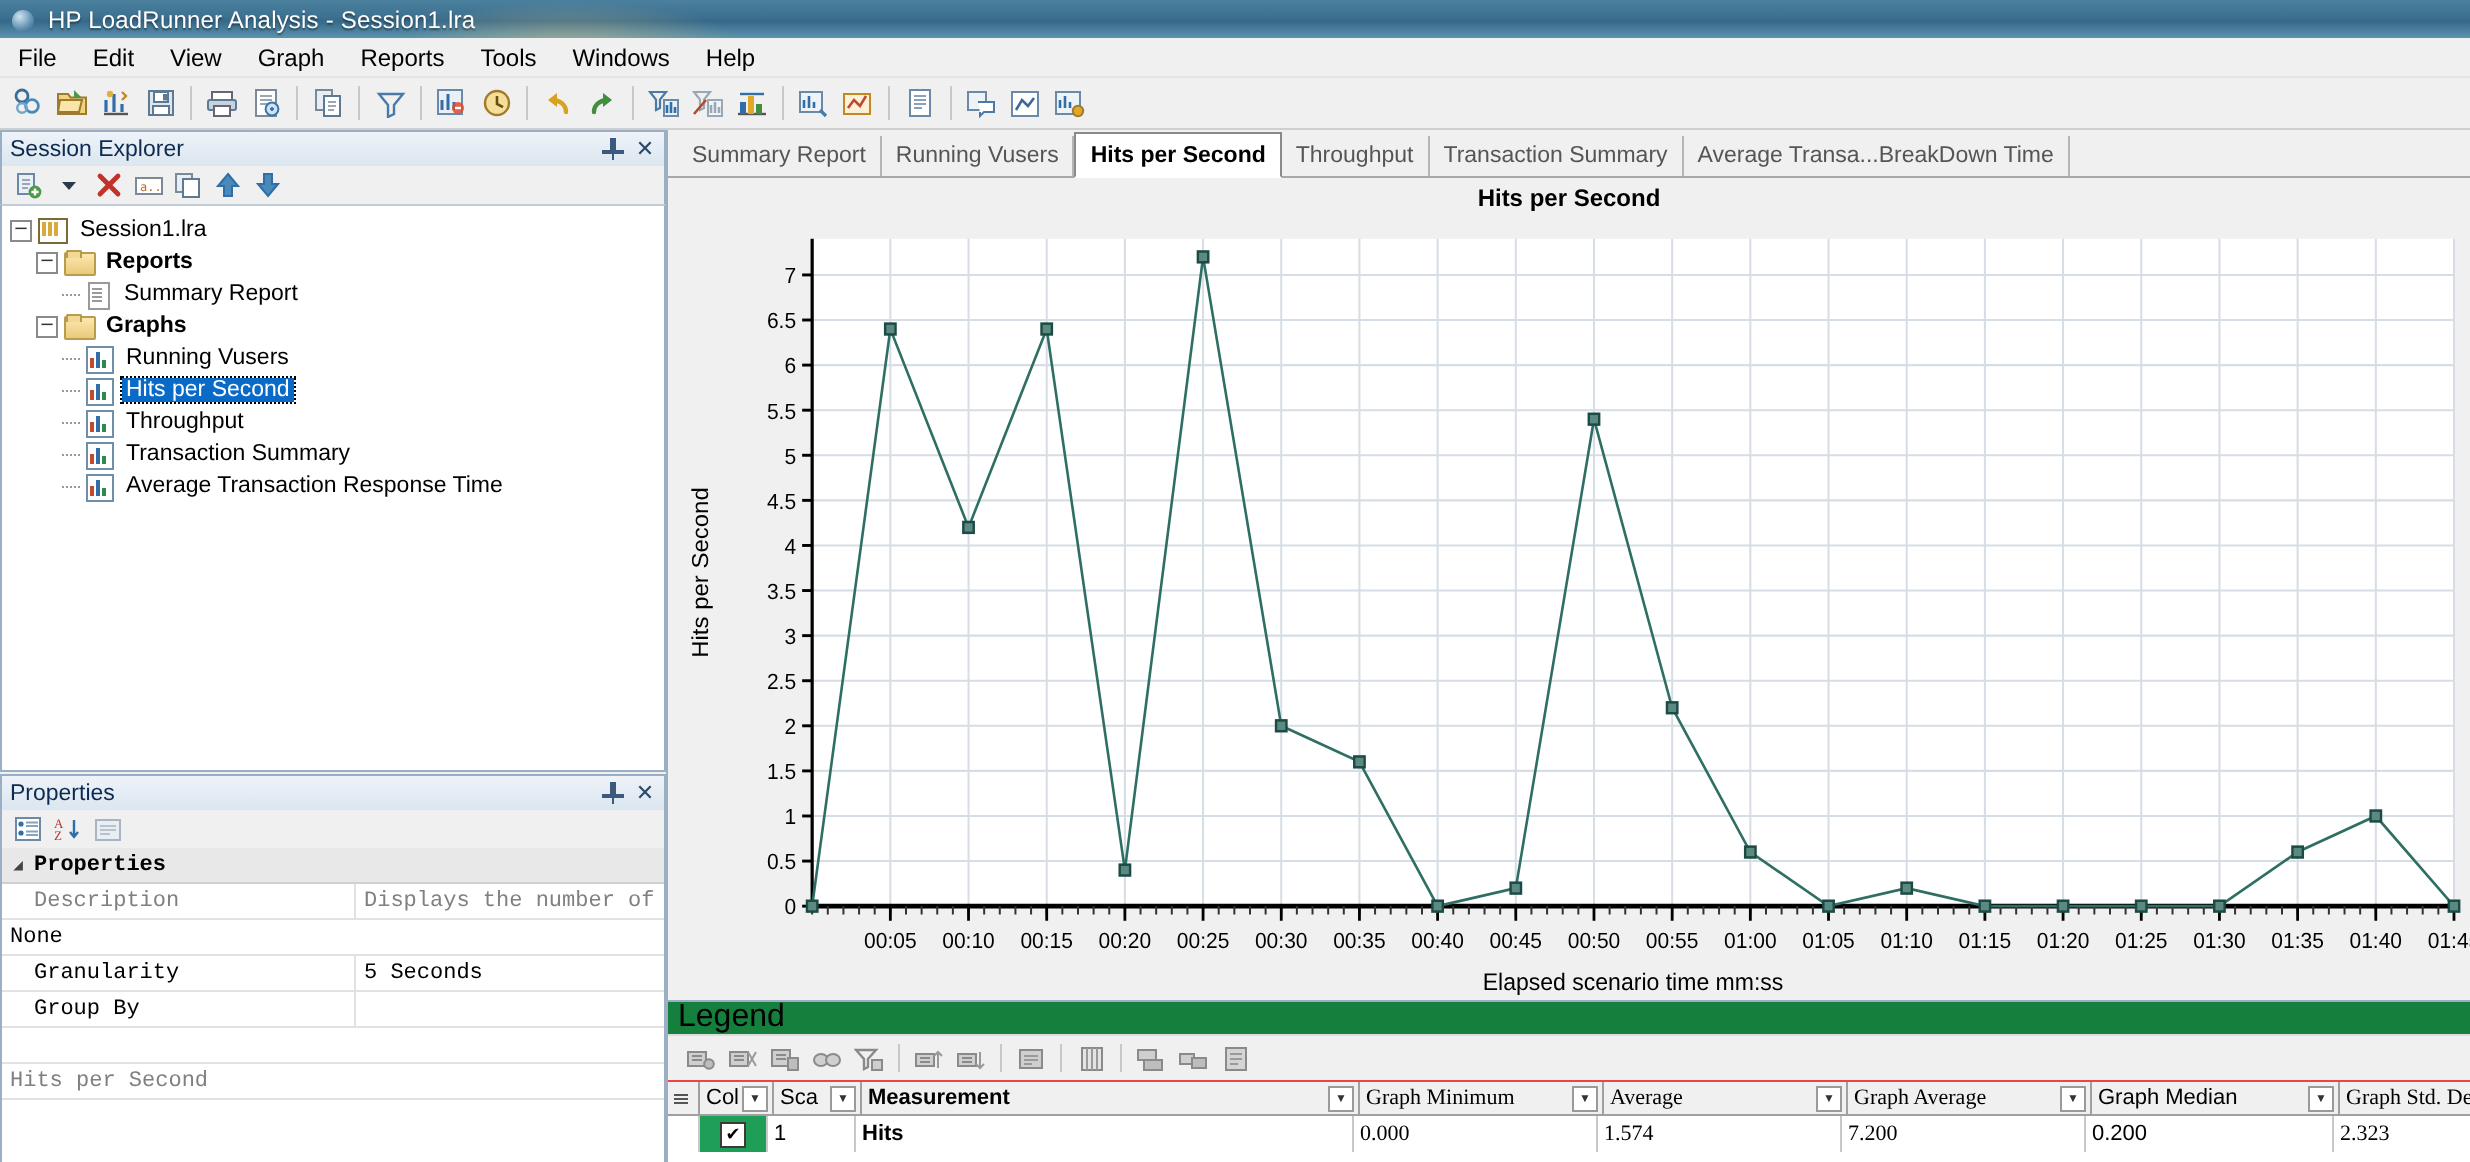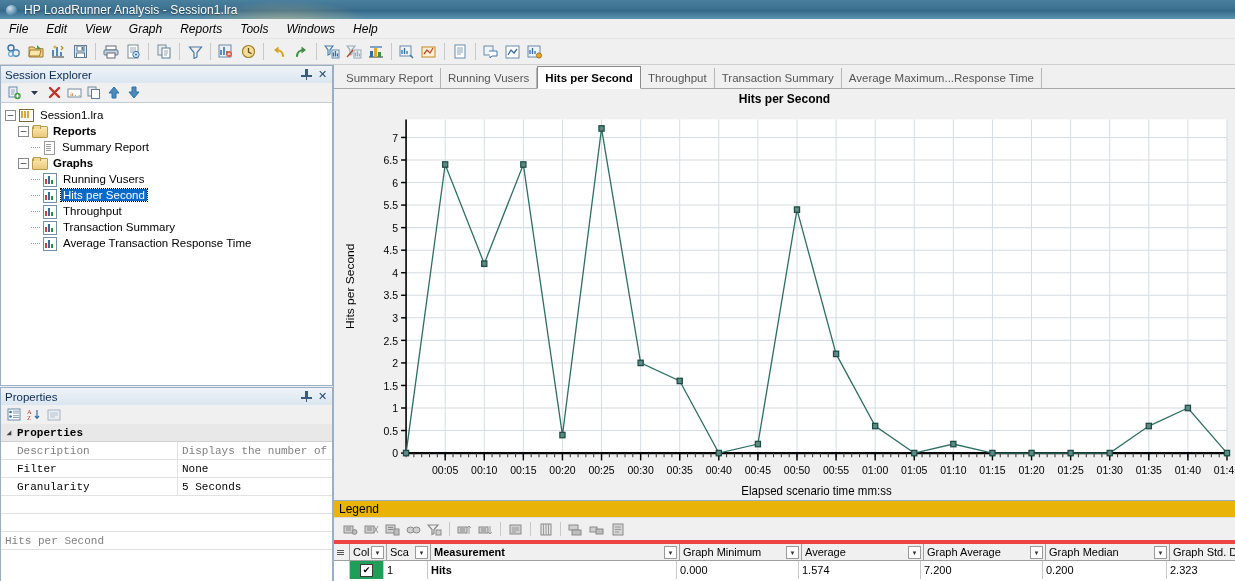--- a/index.html
+++ b/index.html
@@ -37,21 +37,21 @@
     background:radial-gradient(ellipse at 50% 120%,rgba(255,210,120,.38),rgba(255,210,120,0) 70%);
     pointer-events:none;
   }
   
   #menubar{
     height:19px;background:#f0f0f0;
     display:flex;align-items:center;
     border-bottom:1px solid #e4e4e4;
   }
   #menubar .mi{
-    padding:2px 9px;font-size:12px;color:#000;cursor:default;white-space:nowrap;font-style:italic;
+    padding:2px 9px;font-size:12px;color:#000;cursor:default;white-space:nowrap;
   }
   
   #toolbar{
     height:25px;background:#f0f0f0;
     display:flex;align-items:center;
     border-bottom:1px solid #cfcfcf;
     padding-left:3px;
   }
   .tbtn{
     width:22px;height:21px;display:flex;align-items:center;justify-content:center;
@@ -155,44 +155,44 @@
   
   #grapharea{flex:1;background:#f0f0f0;display:flex;flex-direction:column;min-height:0;
     border-left:0;}
   #graphtitle{height:20px;display:flex;align-items:center;justify-content:center;
     font-size:12px;font-weight:bold;color:#000;}
   #plotbox{flex:1;position:relative;min-height:0;}
   
   #legendwrap{height:82px;flex:none;display:flex;flex-direction:column;
      border-top:1px solid #9aafc4;}
   #legendhead{height:16px;display:flex;align-items:center;padding-left:5px;
-     font-size:12px;color:#000;background:#eab308;border-bottom:1px solid #dcdcdc;}
+     font-size:16px;color:#000;background:#15803d;border-bottom:1px solid #dcdcdc;}
   #legendtb{height:22px;display:flex;align-items:center;padding-left:6px;background:#f0f0f0;}
   .lbtn{width:21px;height:18px;display:flex;align-items:center;justify-content:center;flex:none;}
   .lsep{width:1px;height:14px;background:#c8c8c8;margin:0 4px;flex:none;}
   #ltable{flex:1;overflow:hidden;background:#fff;}
-  .lt-head{display:flex;height:16px;background:#f0f0f0;border-top:4px solid #ef4444;
+  .lt-head{display:flex;height:16px;background:#f0f0f0;border-top:1px solid #ef4444;
      border-bottom:1px solid #a0a0a0;}
   .lt-head .c{
     display:flex;align-items:center;border-right:1px solid #a0a0a0;
     font-size:11px;color:#000;padding-left:3px;position:relative;overflow:hidden;white-space:nowrap;
   }
   .lt-head .c .ddl{
     position:absolute;right:2px;top:2px;width:11px;height:11px;
     border:1px solid #9a9a9a;background:#fff;display:flex;align-items:center;justify-content:center;
     font-size:6px;color:#333;line-height:1;
   }
   .lt-row{display:flex;height:18px;}
   .lt-row .c{display:flex;align-items:center;border-right:1px solid #c8c8c8;
      font-size:11px;color:#000;padding-left:3px;overflow:hidden;white-space:nowrap;}
   .cw-grip{width:12px;flex:none;}
   .cw-col{width:33px;flex:none;}
   .cw-scale{width:40px;flex:none;text-align:center;}
   .cw-meas{width:245px;flex:none;font-weight:bold;}
-  .cw-num{width:118px;flex:none;}
+  .cw-num{width:118px;flex:none;font-family:Liberation Serif, serif;}
   .cw-num2{width:120px;flex:none;}
   .colorcell{background:#1e9e57;justify-content:center;padding-left:0 !important;}
   .chk{width:11px;height:11px;background:#fff;border:1px solid #3a3a3a;display:flex;
     align-items:center;justify-content:center;font-size:9px;color:#000;line-height:1;}
   .grip{display:flex;flex-direction:column;justify-content:center;align-items:center;gap:1px;}
   .grip span{display:block;width:7px;height:1px;background:#555;}
   
   svg{display:block;}
 </style>
 </head>
@@ -536,49 +536,49 @@
       <div id="propgrid">
         <div class="pg-section">
           <span class="tri">◢</span>
           <span>Properties</span>
         </div>
         <div class="pg-row dim">
           <div class="k">Description</div>
           <div class="v">Displays the number of hits</div>
         </div>
         <div class="pg-row">
-          <div class="k">Filter</div>
           <div class="v">None</div>
         </div>
         <div class="pg-row">
           <div class="k">Granularity</div>
           <div class="v">5 Seconds</div>
         </div>
         <div class="pg-row">
+          <div class="k">Group By</div>
           <div class="v"></div>
         </div>
         <div class="pg-row dim">
           <div class="v"></div>
         </div>
         <div class="pg-row dim">
           <div class="v">Hits per Second</div>
         </div>
       </div>
     </div>
   </div>
 
   <div id="rightcol">
 
     <div id="tabs">
       <div class="tab">Summary Report</div>
       <div class="tab">Running Vusers</div>
       <div class="tab active">Hits per Second</div>
       <div class="tab">Throughput</div>
       <div class="tab">Transaction Summary</div>
-      <div class="tab">Average Maximum...Response Time</div>
+      <div class="tab">Average Transa...BreakDown Time</div>
     </div>
 
     <div id="grapharea">
       <div id="graphtitle">Hits per Second</div>
       <div id="plotbox">
         <svg id="plotsvg" width="900" height="375" viewBox="0 0 900 375" preserveAspectRatio="none" style="width:100%;height:100%;">
             <rect x="72" y="10" width="820" height="320" fill="#ffffff"></rect>
             <line x1="72" y1="330" x2="892" y2="330" stroke="#d6dde4" stroke-width="1"></line>
             <line x1="72" y1="308.3783783783784" x2="892" y2="308.3783783783784" stroke="#d6dde4" stroke-width="1"></line>
             <line x1="72" y1="286.7567567567568" x2="892" y2="286.7567567567568" stroke="#d6dde4" stroke-width="1"></line>

